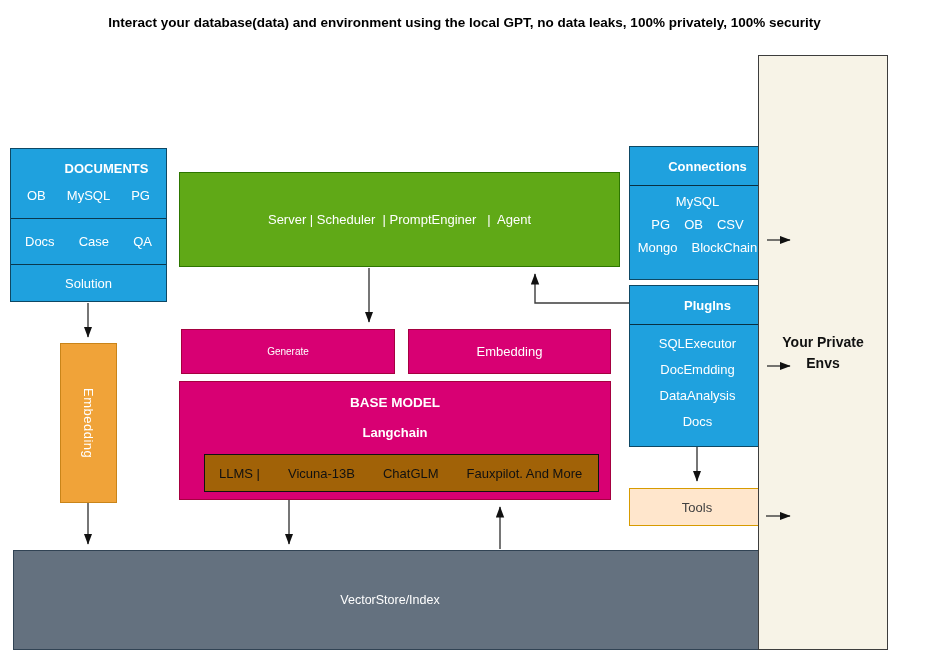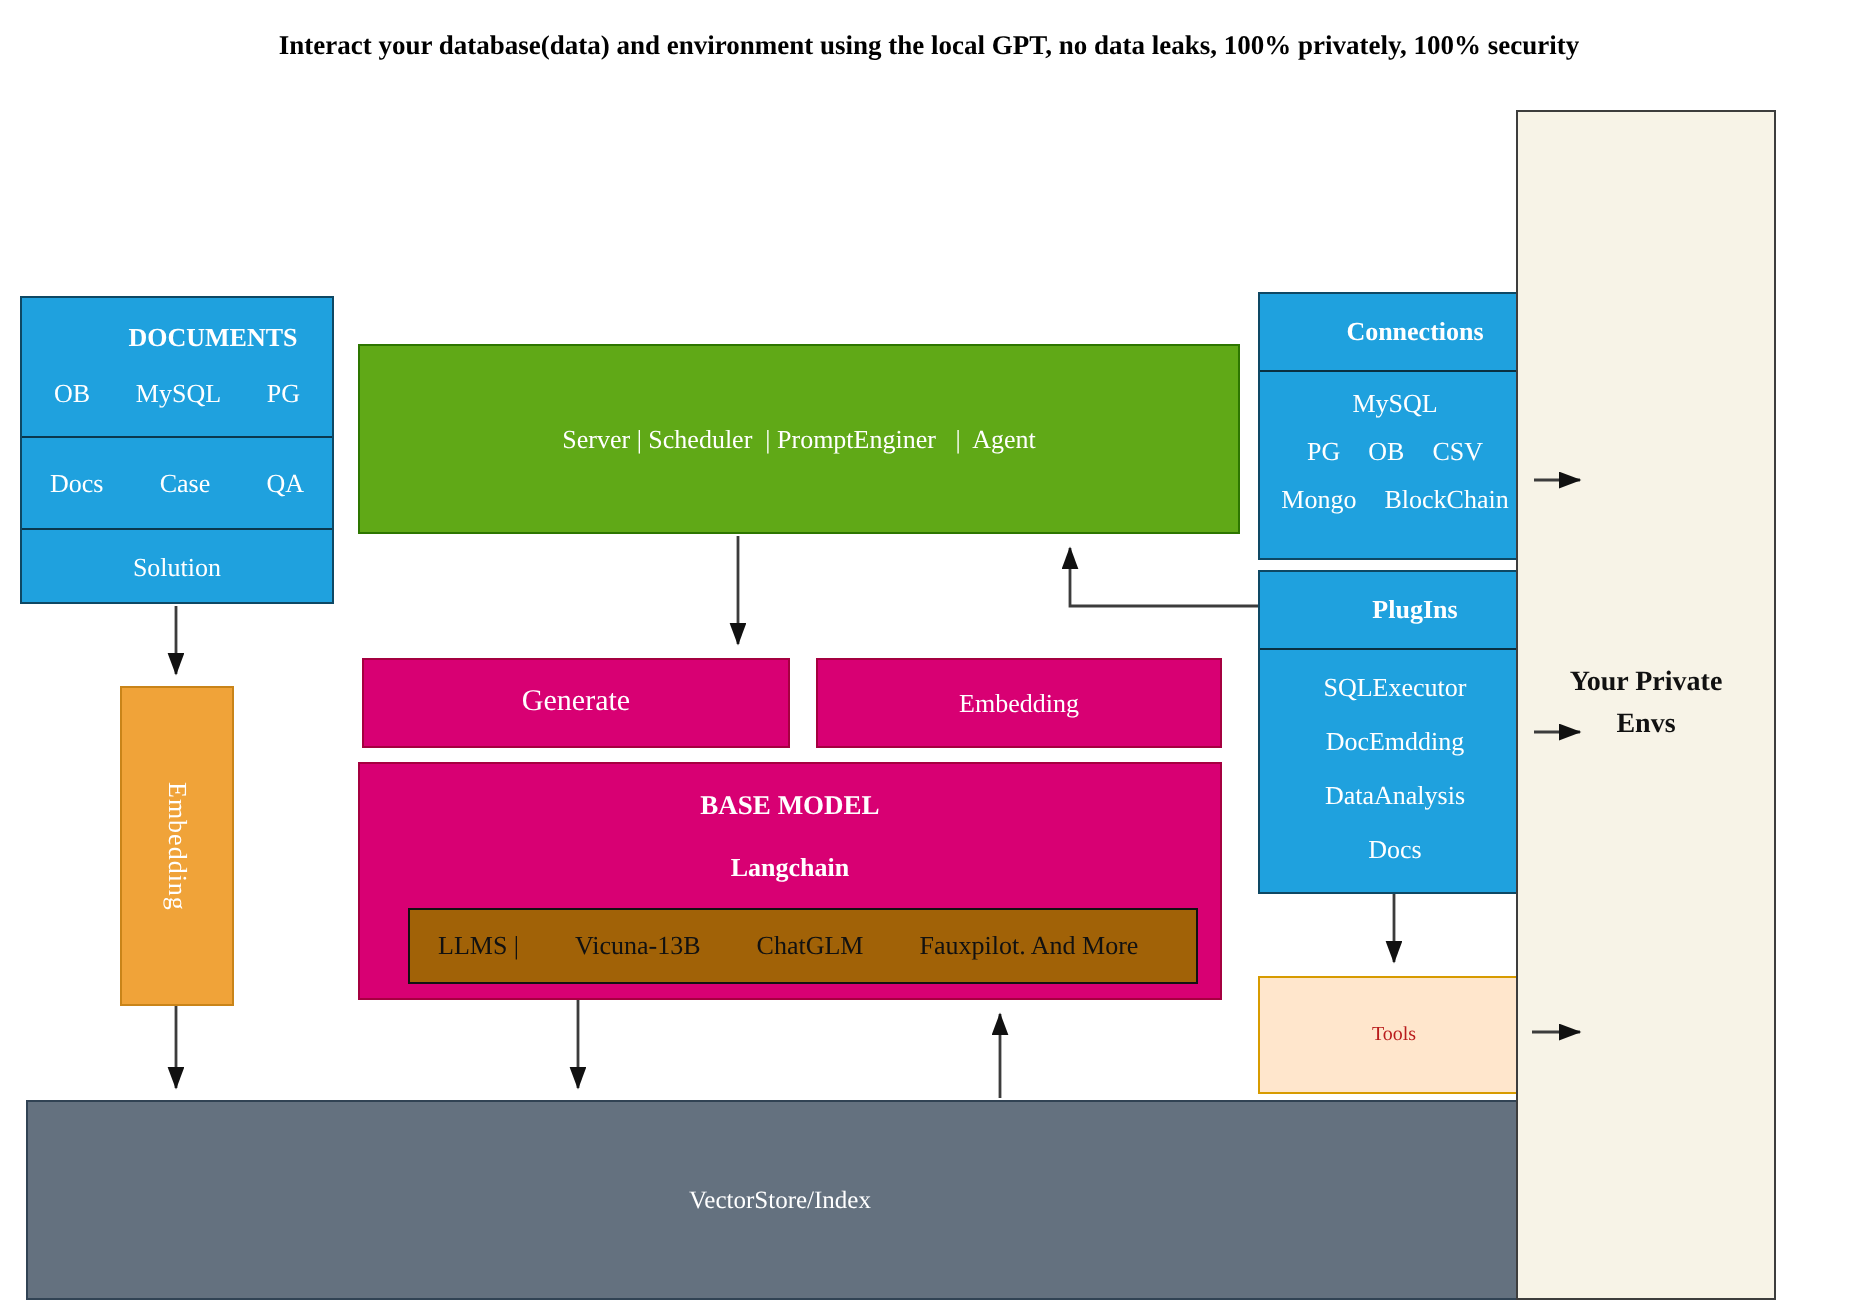--- a/index.html
+++ b/index.html
@@ -1,18 +1,18 @@
 <!DOCTYPE html>
 <html><head>
 <meta charset="utf-8">
 <style>
   html,body { margin:0; padding:0; background:#ffffff; }
   .canvas {
     position:relative; width:929px; height:655px; background:#ffffff;
-    font-family:Liberation Serif, serif; color:#111; overflow:hidden;
+    font-family:Liberation Sans, sans-serif; color:#111; overflow:hidden;
   }
   .box { position:absolute; box-sizing:border-box; }
   .center { display:flex; align-items:center; justify-content:center; }
 
   .diagram-title {
     position:absolute; top:15px; left:0; right:0; text-align:center;
     font-size:13.5px; font-weight:bold; color:#000;
   }
 
   .webui {
@@ -38,21 +38,21 @@
 
   .connections { left:629px; top:146px; width:137px; height:134px; }
   .blue-hdr { height:38px; border-bottom:1.5px solid rgba(0,0,0,0.7);
               display:flex; align-items:center; justify-content:center; font-weight:bold; font-size:13px;padding-left:20px; }
   .conn-row { display:flex; justify-content:center; gap:14px; font-size:13px; margin-top:8px; }
 
   .plugins { left:629px; top:285px; width:137px; height:162px; }
   .plug-item { text-align:center; font-size:13px; margin-top:11px; }
 
   .pink { background:#D80073; border:1px solid #A50040; color:#fff; }
-  .generate  { left:181px; top:329px; width:214px; height:45px; font-size:15px; }
+  .generate  { left:181px; top:329px; width:214px; height:45px; font-size:10px; }
   .embed-svc { left:408px; top:329px; width:203px; height:45px; font-size:13px; }
 
   .base-model { left:179px; top:381px; width:432px; height:119px; }
   .bm-title { text-align:center; font-weight:bold; font-size:13.5px; margin-top:13px; }
   .bm-sub   { text-align:center; font-weight:bold; font-size:13px; margin-top:15px; }
   .bm-strip {
     position:absolute; left:24px; top:72px; width:395px; height:38px;
     background:#a16207; border:1px solid #111; color:#111;
     display:flex; align-items:center; gap:28px; padding-left:14px; font-size:13px; box-sizing:border-box;
   }
@@ -62,22 +62,22 @@
     background:#F0A339; border:1px solid #C98419; color:#fff;
   }
   .embed-pipe span { writing-mode:vertical-rl; font-size:13px; letter-spacing:0.5px; }
 
   .vectorstore {
     left:13px; top:550px; width:754px; height:100px;
     background:#64717F; border:1px solid #314354; color:#ffffff; font-size:12.5px;
   }
 
   .tools {
-    left:629px; top:488px; width:136px; height:59px;
-    background:#FFE6CC; border:1px solid #D79B00; color:#b91c1c; font-size:10px;
+    left:629px; top:488px; width:136px; height:38px;
+    background:#FFE6CC; border:1px solid #D79B00; color:#404040; font-size:13px;
   }
 
   .private-envs {
     left:758px; top:55px; width:130px; height:595px;
     background:#F7F3E7; border:1.5px solid #3D3D3D; color:#111;
     display:flex; flex-direction:column; align-items:center; justify-content:center;
     font-weight:bold; font-size:14px; line-height:1.45;
   }
 
   .arrows { position:absolute; left:0; top:0; width:929px; height:655px; pointer-events:none; }

